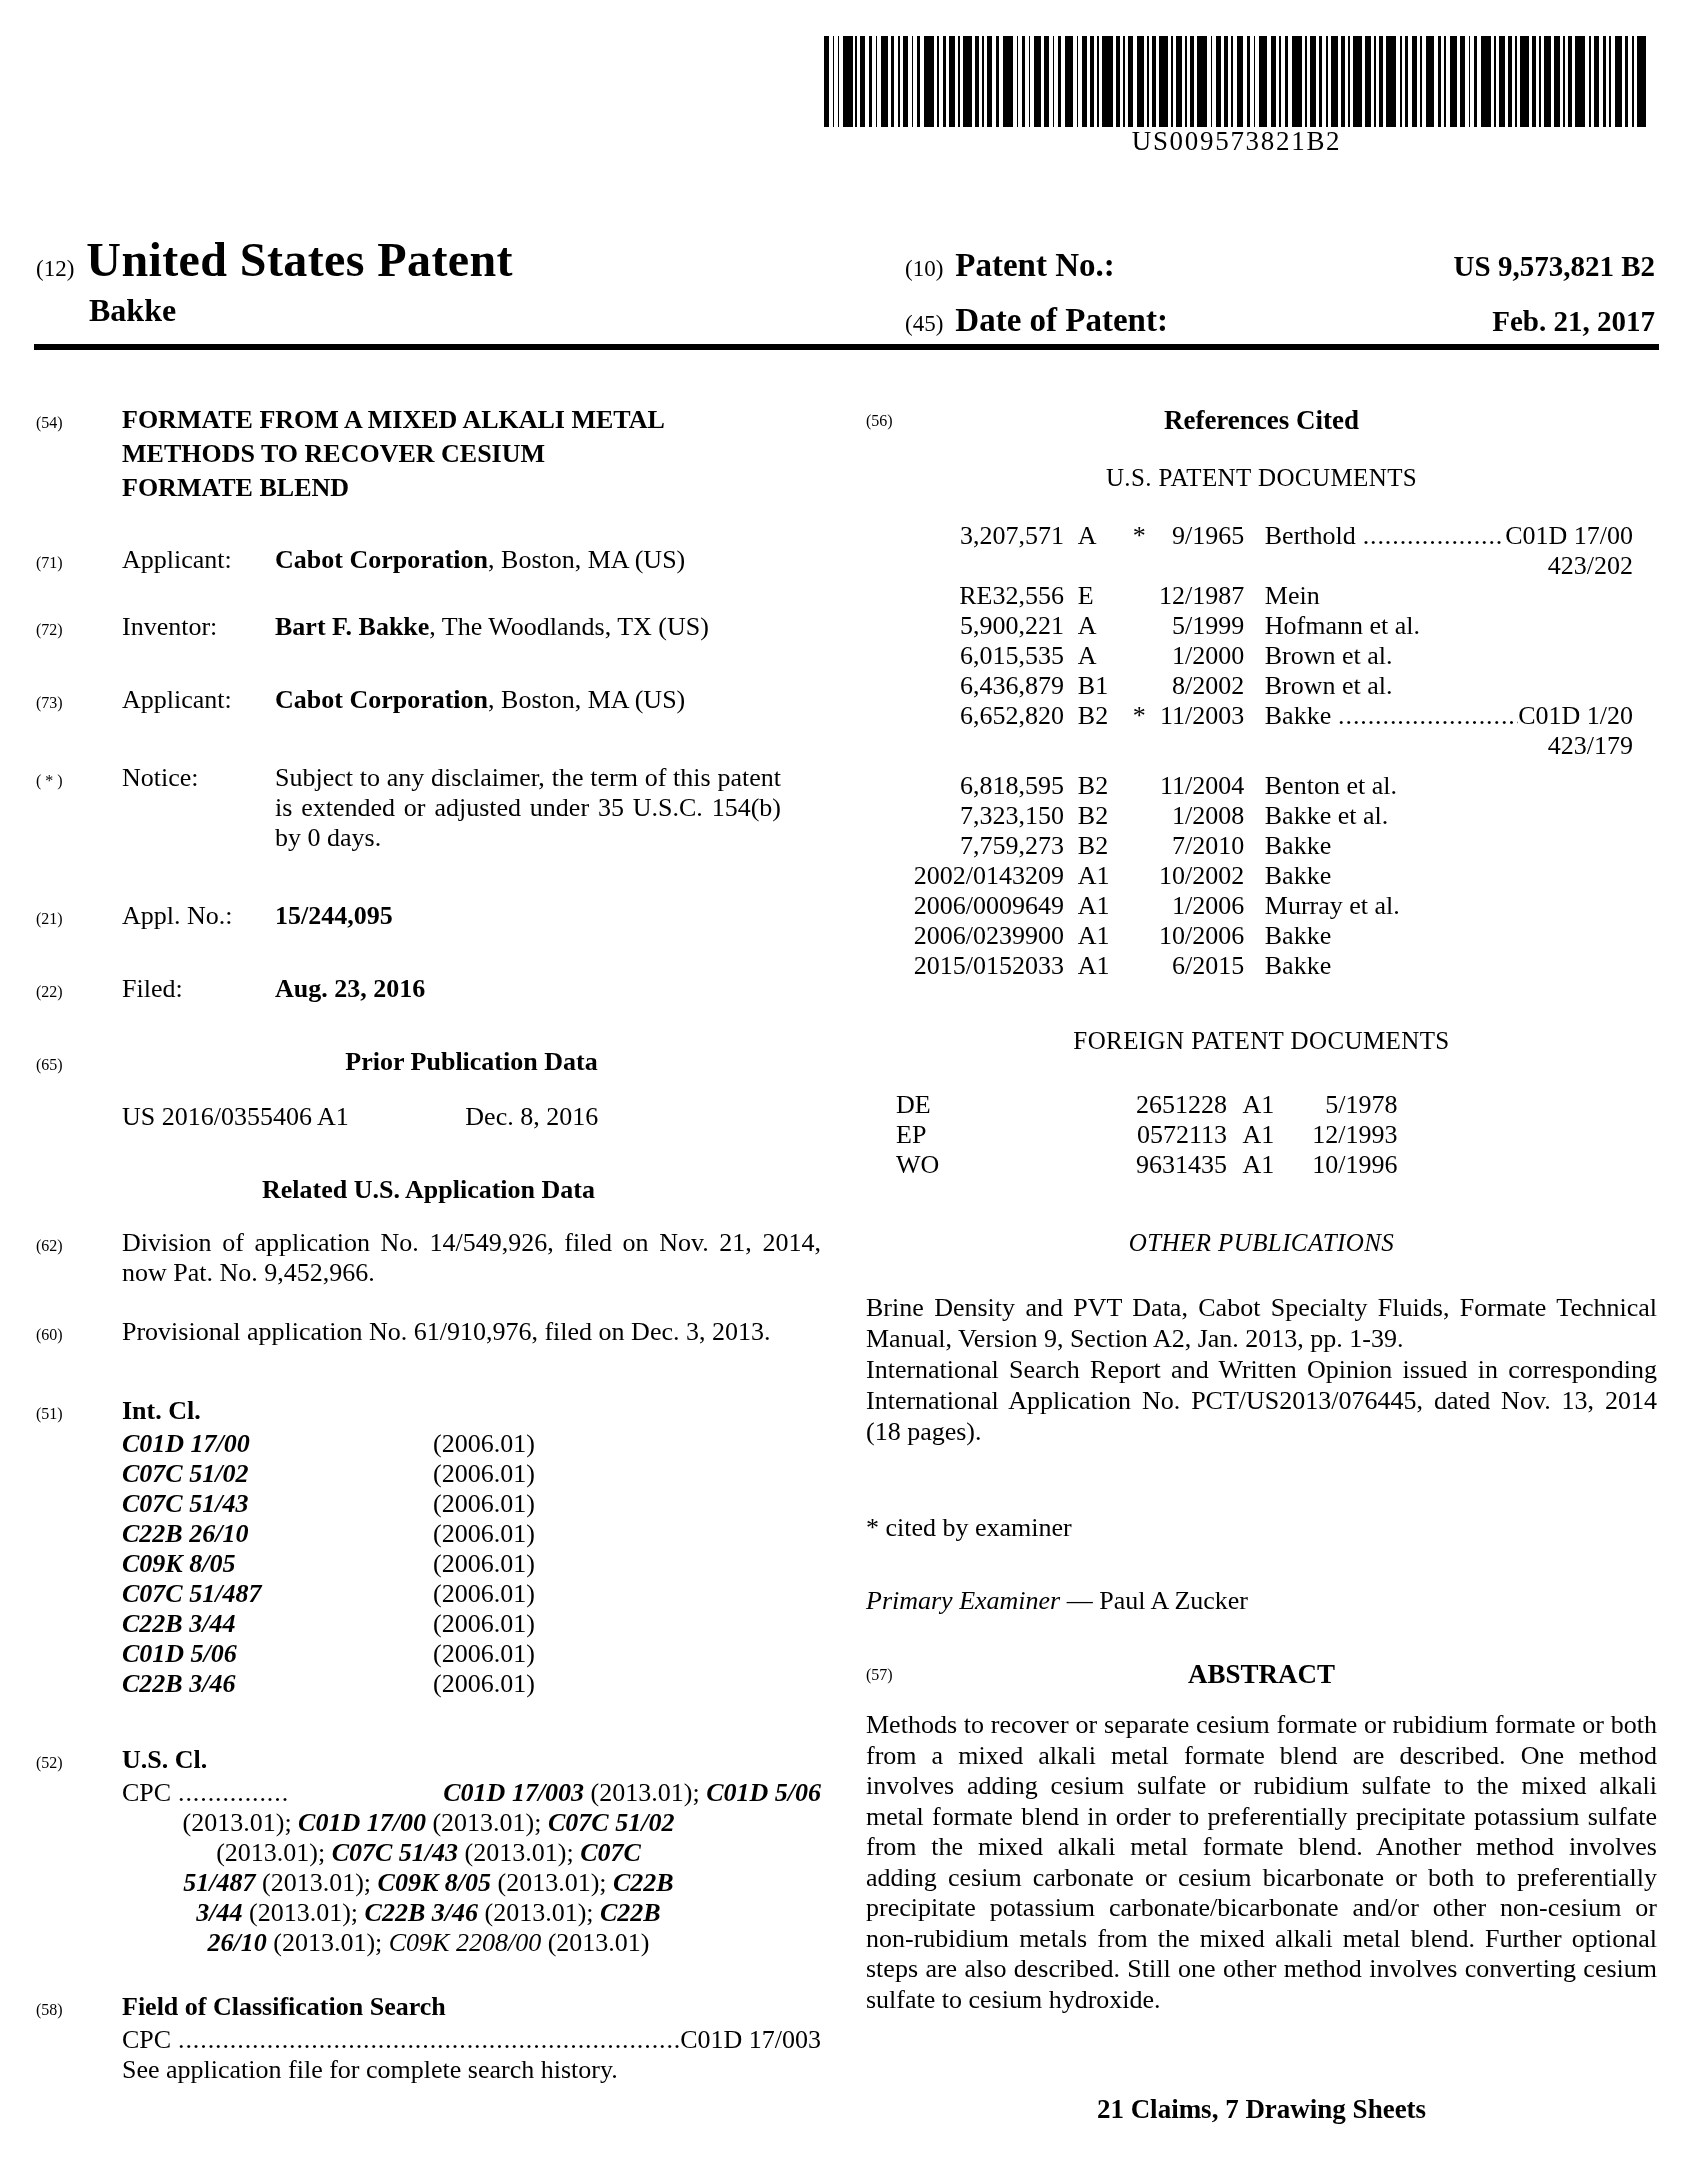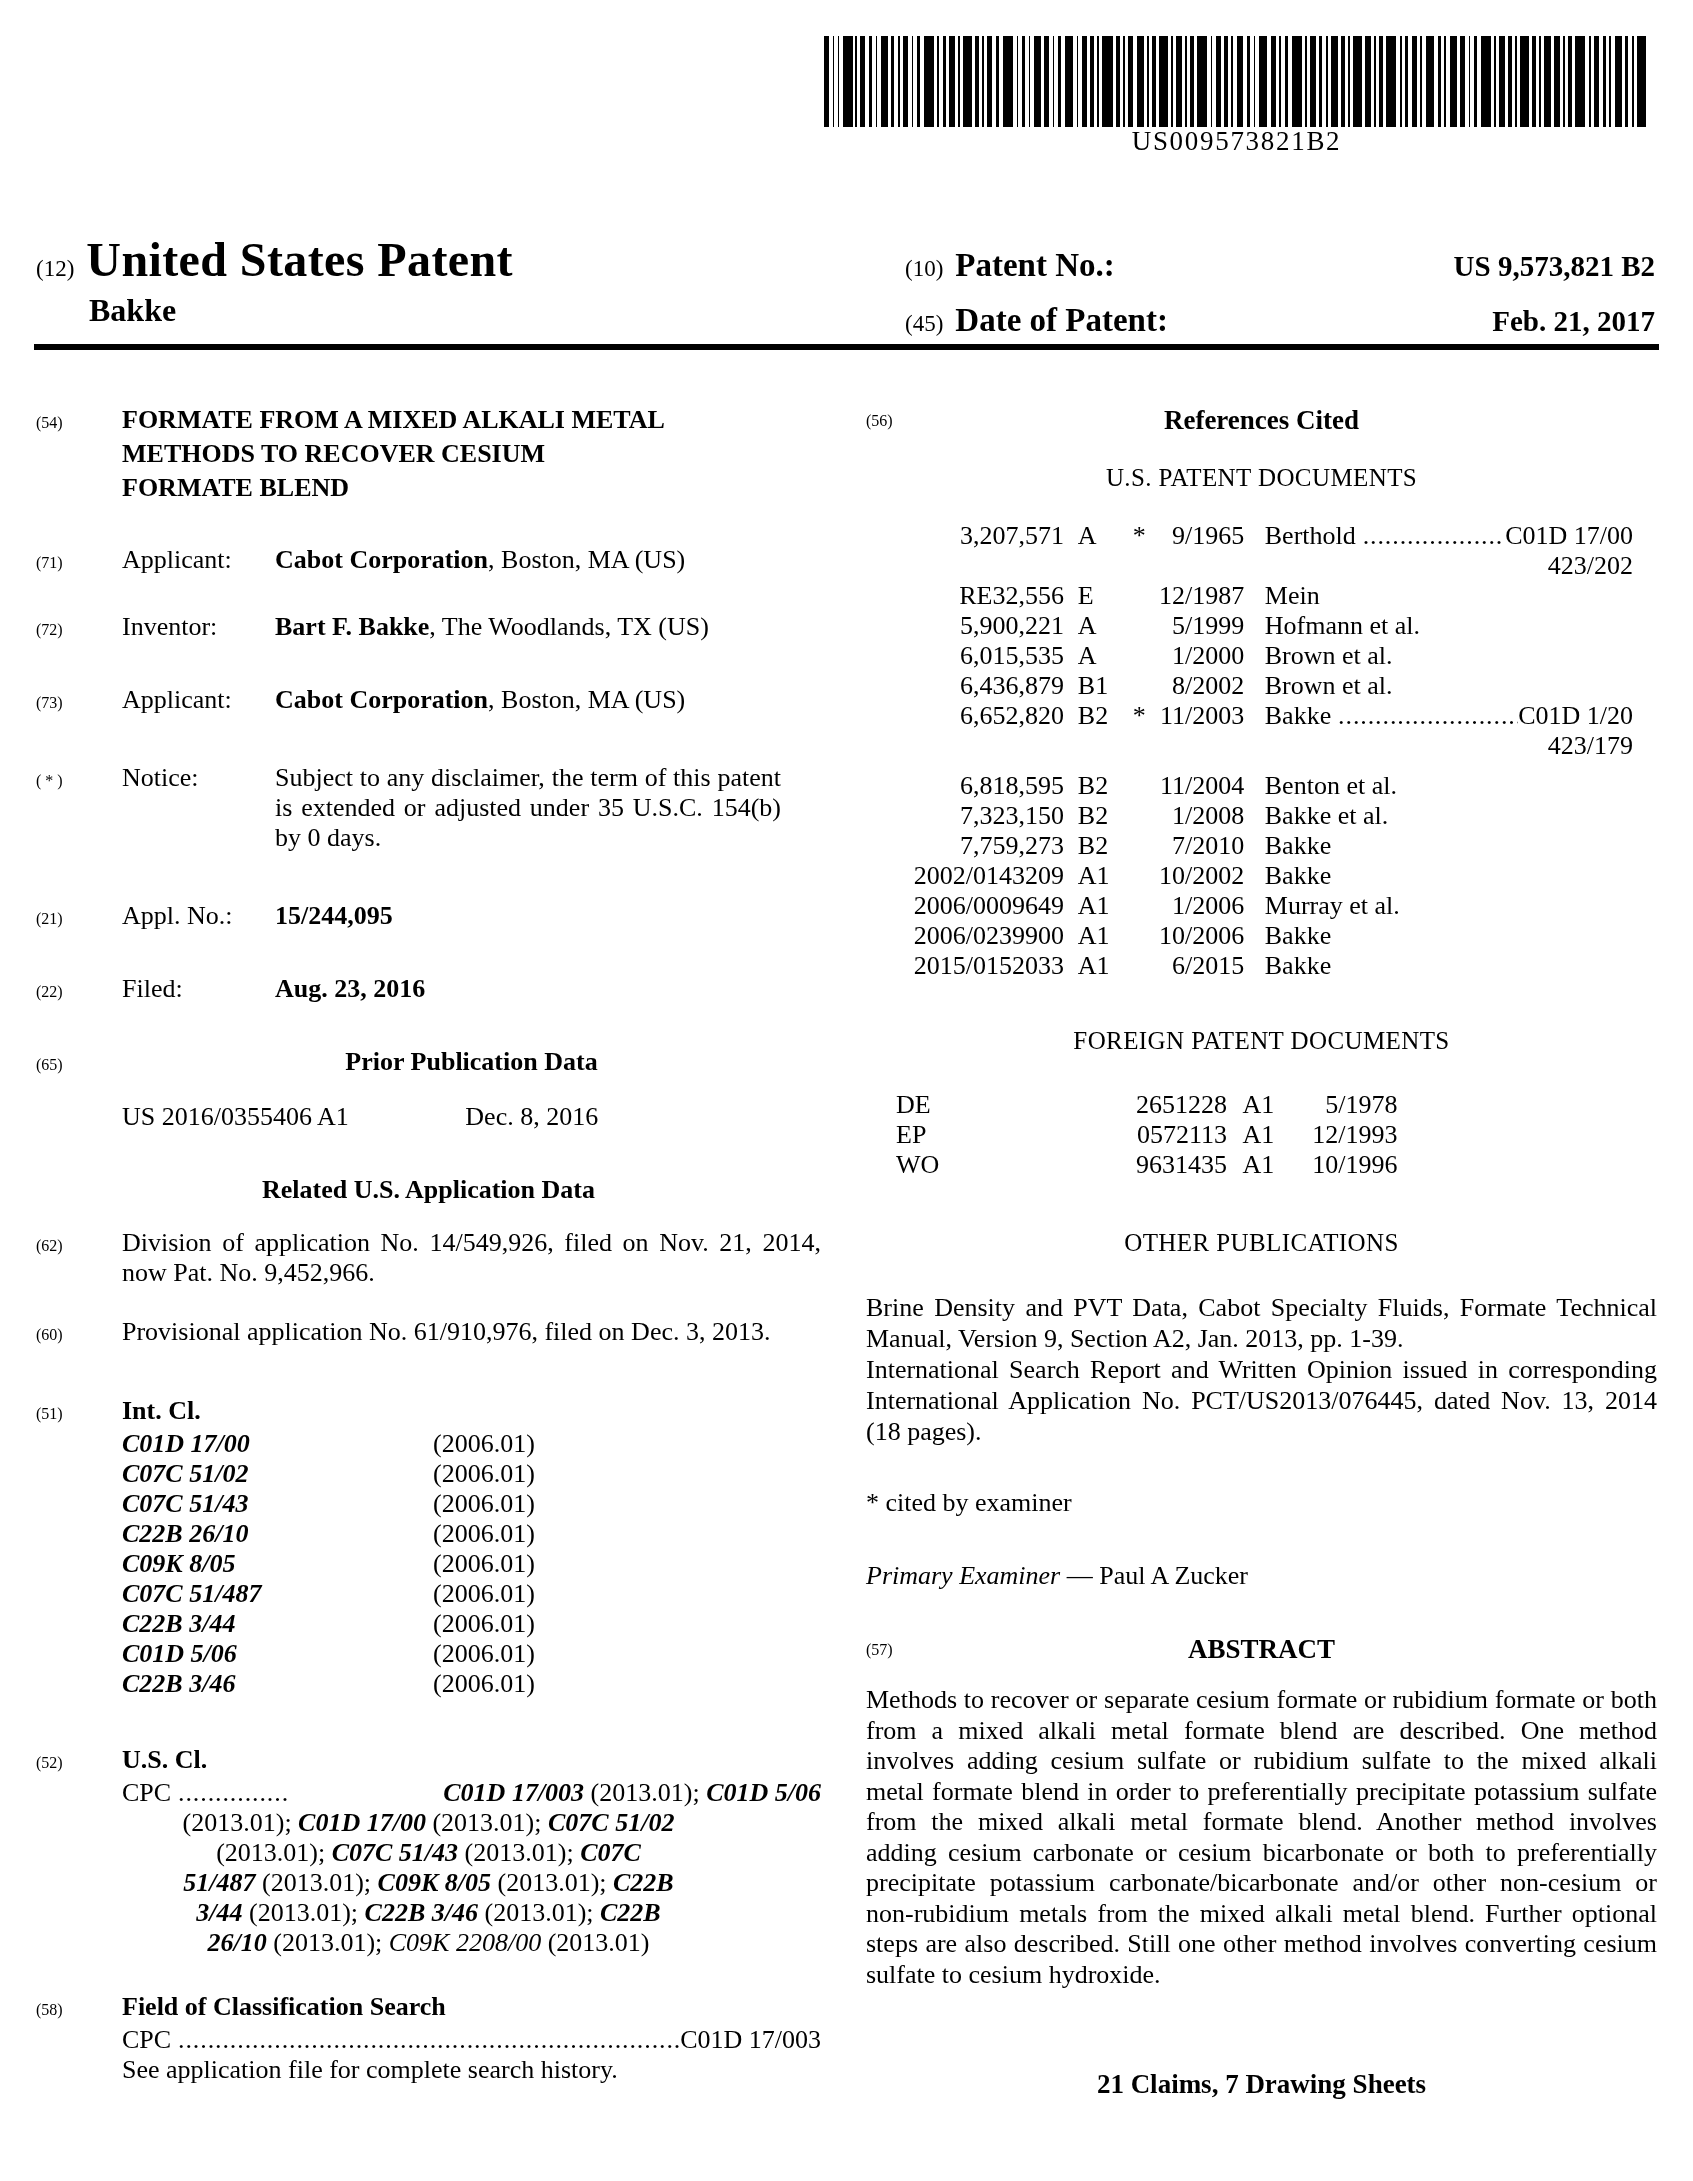--- a/index.html
+++ b/index.html
@@ -107,24 +107,24 @@
   .gap-top { margin-top: 10.3px; }
 
   .foreign-head { margin-top: 45px; }
   .f-table { margin-top: 34px; }
   .f-row { display: flex; align-items: baseline; line-height: 30px; padding-left: 30px; }
   .f-country { width: 129px; flex: none; }
   .f-num { width: 202px; text-align: right; flex: none; }
   .f-kind { width: 65px; padding-left: 15.5px; flex: none; }
   .f-date { width: 90px; text-align: right; flex: none; }
 
-  .other-head { margin-top: 48px; }
+  .other-head { margin-top: 48px; font-style: italic; }
   .pub-para { margin: 0; text-align: justify; line-height: 31px; }
   .pub-para:first-of-type { margin-top: 34px; }
-  .cited-note { margin-top: 41px; }
+  .cited-note { margin-top: 66px; }
   .examiner { margin-top: 43px; }
   .abstract-head { margin-top: 43px; }
   .abstract-text { margin: 20.6px 0 0 0; text-align: justify; line-height: 30.5px; }
   .claims-note { margin-top: 79px; text-align: center; font-weight: bold; font-size: 27px; }
 </style>
 </head>
 <body>
 
 <div class="page">
 

